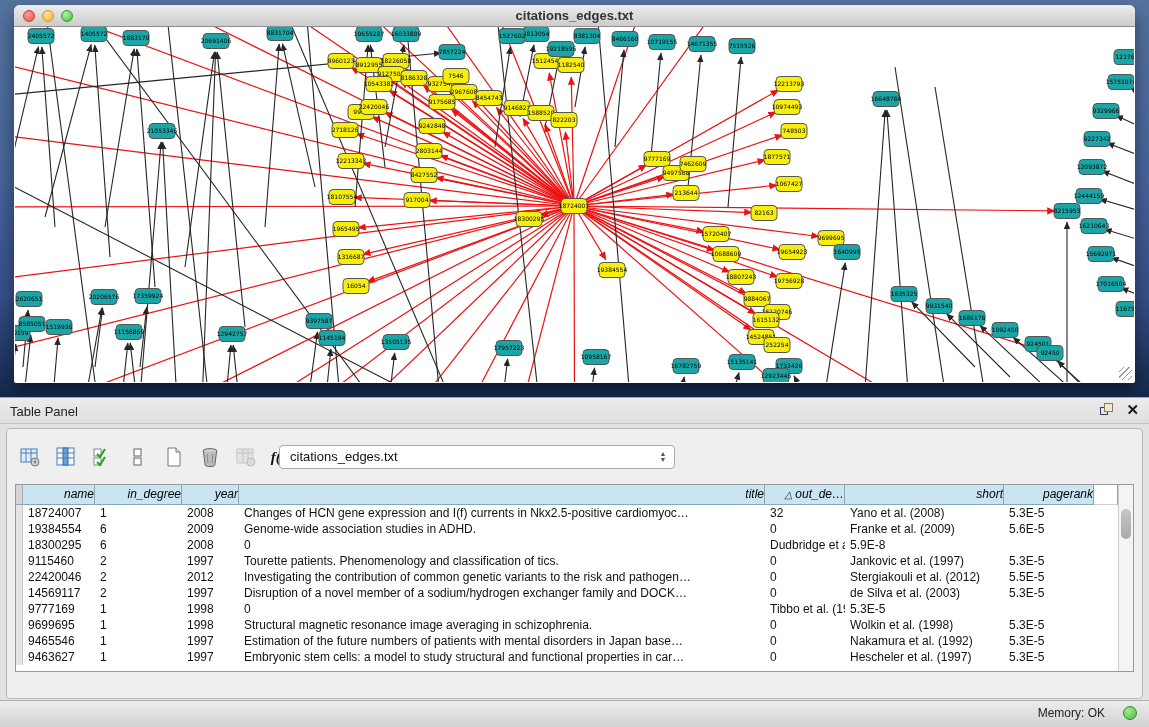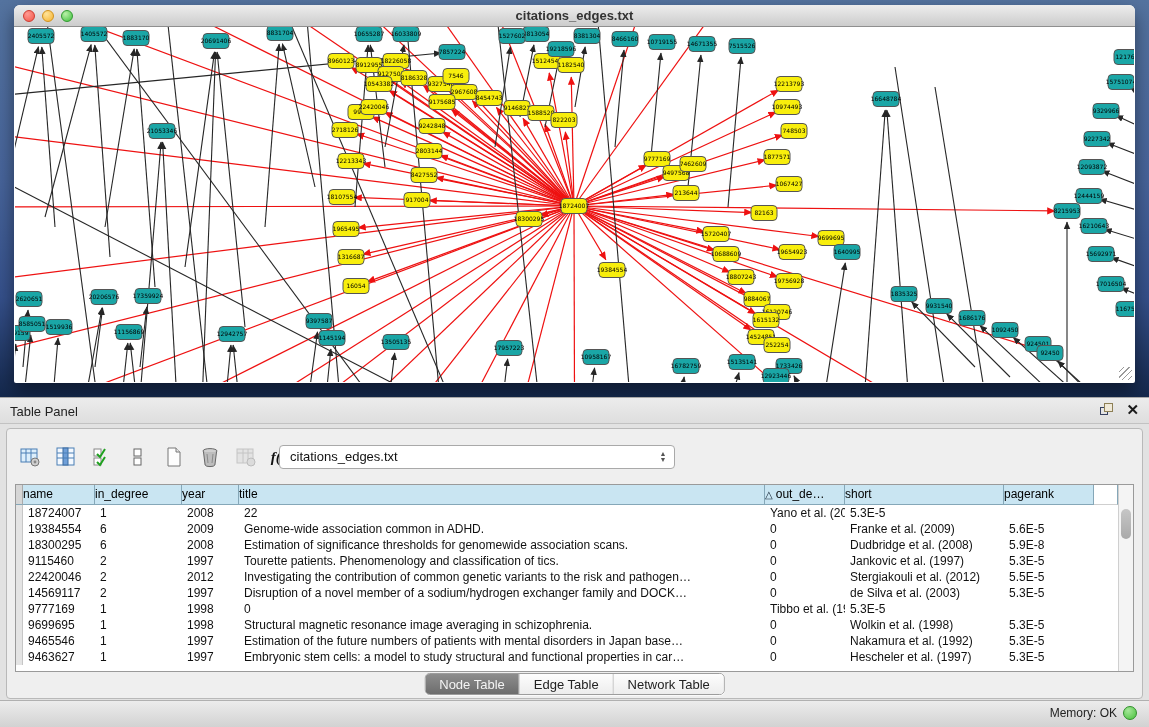--- a/index.html
+++ b/index.html
@@ -52,21 +52,21 @@
     font-size:7px; color:#555; display:flex; flex-direction:column; align-items:center; justify-content:center; line-height:6px; }
 
   
   .tbl-wrap { position:absolute; left:8px; right:8px; top:55px; bottom:26px;
     background:#fff; border:1px solid #9a9a9a; overflow:hidden; }
   .tr, .thead { display:grid;
     grid-template-columns:7px 72px 87px 57px 526px 80px 159px 90px 1fr;
     width:calc(100% - 15px); }
   .thead { height:20px; }
   .thead .th { background:#c9e5f2; border-right:1px solid #85a7b8; border-bottom:1px solid #85a7b8;
-    font-size:12px; color:#000; text-align:left; line-height:19px; overflow:hidden; white-space:nowrap; }
+    font-size:12px; color:#000; text-align:right; line-height:19px; overflow:hidden; white-space:nowrap;font-style:italic; }
   .thead .gutter-h { background:#d6d6d6; border-right:1px solid #aaa; border-bottom:1px solid #85a7b8; }
   .thead .fill-h { background:#fff; border-bottom:1px solid #cfcfcf; }
   .sort-tri { color:#123; font-size:10px; margin-right:3px; }
   .tr { height:16px; }
   .td { font-size:12px; color:#111; line-height:16px; white-space:nowrap; overflow:hidden;
     padding-left:5px; }
   .gutter-c { background:#e4e4e4; border-right:1px solid #c6c6c6; padding:0; }
   .vscroll { position:absolute; right:0; top:0; bottom:0; width:15px;
     background:#f4f4f4; border-left:1px solid #cfcfcf; }
   .vthumb { position:absolute; left:2px; top:24px; width:10px; height:30px;
@@ -77,21 +77,21 @@
     display:flex; height:22px; border:1px solid #9d9d9d; border-radius:5px; overflow:hidden;
     background:#fdfdfd; box-shadow:0 1px 0 rgba(255,255,255,.7); }
   .seg { padding:0 14px; font-size:13px; line-height:21px; color:#222;
     border-right:1px solid #b8b8b8; background:linear-gradient(#fdfdfd,#ededed); }
   .seg:last-child { border-right:none; }
   .seg.sel { background:linear-gradient(#8d8d8d,#6d6d6d); color:#f4f4f4; }
 
   
   .status-bar { position:absolute; left:0; bottom:0; width:100%; height:27px;
     background:linear-gradient(#ececec,#d2d2d2); border-top:1px solid #b0b0b0; }
-  .memory { position:absolute; right:12px; top:5px; display:flex; align-items:center; gap:6px;
+  .memory { position:absolute; right:12px; top:5px; display:flex; align-items:center; gap:18px;
     font-size:12px; color:#222; }
   .mem-dot { width:14px; height:14px; border-radius:50%;
     background:radial-gradient(circle at 35% 30%,#a6e79a,#47c13b); border:1px solid #2f8f2a; }
 
   svg text { font-family:"DejaVu Sans", sans-serif; }
 </style>
 </head>
 <body>
 
 <div class="top-region">
@@ -791,42 +791,42 @@
           <span class="th">short</span>
           <span class="th">pagerank</span>
           <span class="th fill-h"></span>
         </div>
       <div id="tbl-body">
           <div class="tr">
             <span class="td gutter-c"></span>
             <span class="td">18724007</span>
             <span class="td">1</span>
             <span class="td">2008</span>
-            <span class="td">22</span>
+            <span class="td">Changes of HCN gene expression and I(f) currents in Nkx2.5-positive cardiomyoc…</span>
+            <span class="td">32</span>
             <span class="td">Yano et al. (2008)</span>
             <span class="td">5.3E-5</span>
             <span class="td"></span>
           </div>
           <div class="tr">
             <span class="td gutter-c"></span>
             <span class="td">19384554</span>
             <span class="td">6</span>
             <span class="td">2009</span>
-            <span class="td">Genome-wide association common in ADHD.</span>
+            <span class="td">Genome-wide association studies in ADHD.</span>
             <span class="td">0</span>
             <span class="td">Franke et al. (2009)</span>
             <span class="td">5.6E-5</span>
             <span class="td"></span>
           </div>
           <div class="tr">
             <span class="td gutter-c"></span>
             <span class="td">18300295</span>
             <span class="td">6</span>
             <span class="td">2008</span>
-            <span class="td">Estimation of significance thresholds for genomewide association scans.</span>
             <span class="td">0</span>
             <span class="td">Dudbridge et al. (2008)</span>
             <span class="td">5.9E-8</span>
             <span class="td"></span>
           </div>
           <div class="tr">
             <span class="td gutter-c"></span>
             <span class="td">9115460</span>
             <span class="td">2</span>
             <span class="td">1997</span>
@@ -900,25 +900,20 @@
             <span class="td">Hescheler et al. (1997)</span>
             <span class="td">5.3E-5</span>
             <span class="td"></span>
           </div>
         </div>
       <div class="vscroll">
         <div class="vthumb"></div>
       </div>
     </div>
 
-    <div class="seg-tabs" id="seg-tabs">
-        <span class="seg sel">Node Table</span>
-        <span class="seg">Edge Table</span>
-        <span class="seg">Network Table</span>
-      </div>
   </div>
 
   <div class="status-bar">
     <span class="memory">
       <span>Memory: OK</span>
       <span class="mem-dot"></span>
     </span>
   </div>
 </div>
 

